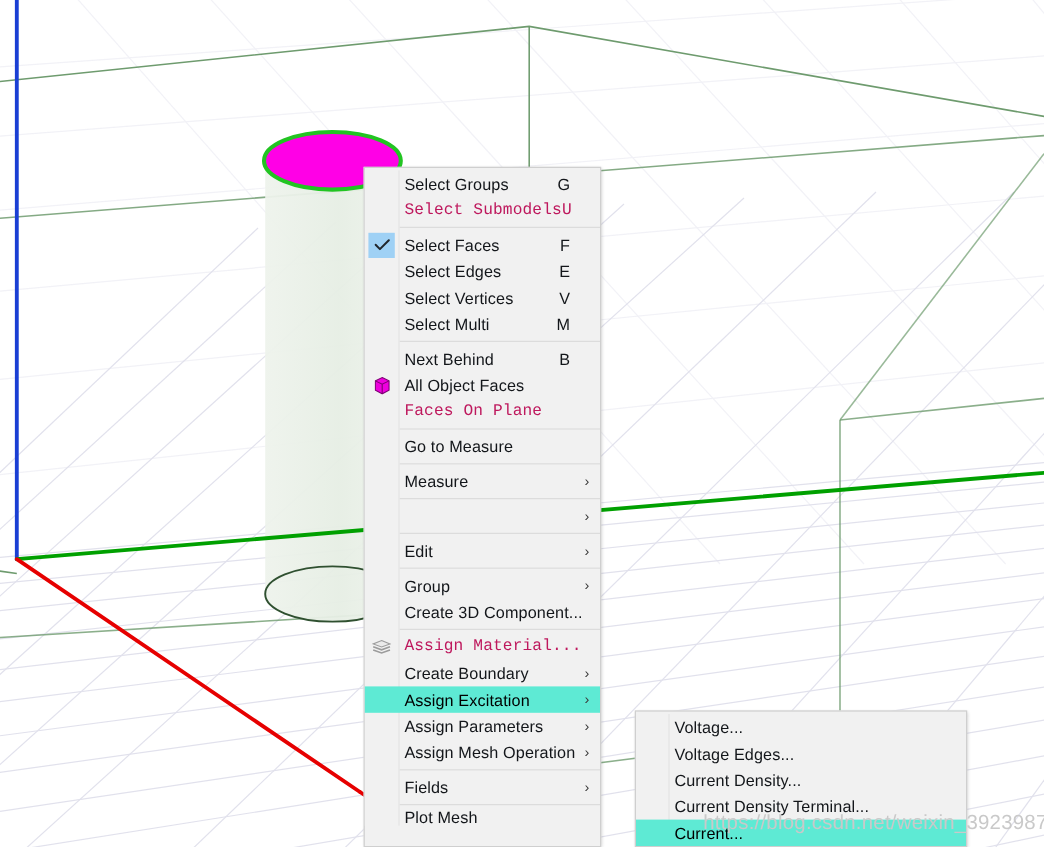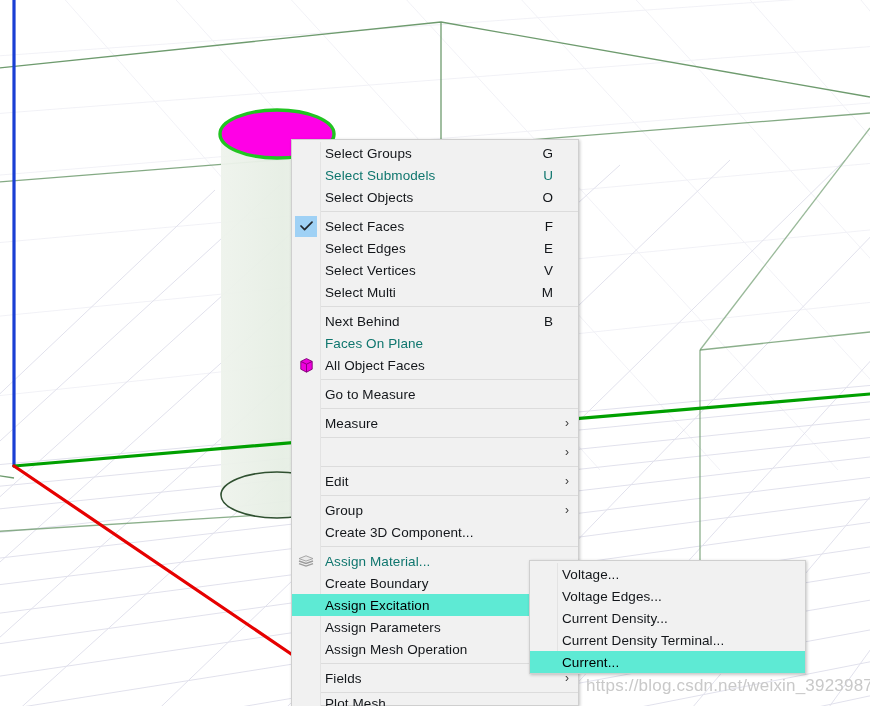--- a/index.html
+++ b/index.html
@@ -16,22 +16,22 @@
   .menu{
     position:absolute;
     background:#f1f1f1;
     border:1px solid #cfcfcf;
     box-shadow:1px 1px 3px rgba(0,0,0,.22);
     font-size:13.5px;
     color:#13161a;
     padding:2px 0 0 0;
     box-sizing:border-box;
   }
-  #main-menu{ left:291px; top:139px; width:288px; height:567px; }
-  #sub-menu  { left:529px; top:560px; width:277px; height:114px; }
+  #main-menu{ left:303px; top:139px; width:198px; height:567px; }
+  #sub-menu  { left:529px; top:592px; width:277px; height:114px; }
 
   .menu .body{position:relative;}
   
   .gutter{
     position:absolute;left:0;top:0;bottom:0;width:28px;
     background:#f1f1f1;border-right:1px solid #e3e3e3;
     pointer-events:none;
   }
   #sub-menu .gutter{width:27px;}
 
@@ -49,21 +49,21 @@
     display:flex;align-items:center;justify-content:center;
   }
   #sub-menu .item .ico{width:27px;min-width:27px;}
   .item .label{flex:1;padding-left:5px;letter-spacing:.1px;}
   .item .accel{padding-right:25px;color:#13161a;}
   .item .arrow{
     position:absolute;right:9px;top:0;height:22px;
     display:flex;align-items:center;color:#3b3b3b;font-size:12px;
   }
   .item.disabled .label,
-  .item.disabled .accel{color:#0f766e;}
+  .item.disabled .accel{color:#be185d;font-family:Liberation Mono, monospace;}
   .item.hl{background:#5eead4;}
   .item.hl .label,.item.hl .accel{color:#000;}
 
   .sep{height:1px;background:#dcdcdc;margin:3px 0 3px 28px;}
 
   
   .checkbox-hl{
     width:22px;height:21px;background:#9fd1f5;
     display:flex;align-items:center;justify-content:center;
     color:#21262b;font-size:13px;line-height:1;
@@ -197,25 +197,20 @@
         <div class="item">
           <div class="ico"></div>
           <div class="label">Select Groups</div>
           <div class="accel">G</div>
         </div>
         <div class="item disabled">
           <div class="ico"></div>
           <div class="label">Select Submodels</div>
           <div class="accel">U</div>
         </div>
-        <div class="item">
-          <div class="ico"></div>
-          <div class="label">Select Objects</div>
-          <div class="accel">O</div>
-        </div>
         <div class="sep"></div>
         <div class="item">
           <div class="ico">
             <div class="checkbox-hl">
               <svg width="13" height="10" viewBox="0 0 13 10">
                 <path d="M1 5 L4.6 8.6 L12 1.2" fill="none" stroke="#21262b" stroke-width="1.7" stroke-linecap="round" stroke-linejoin="round"></path>
               </svg>
             </div>
           </div>
           <div class="label">Select Faces</div>
@@ -235,33 +230,33 @@
           <div class="ico"></div>
           <div class="label">Select Multi</div>
           <div class="accel">M</div>
         </div>
         <div class="sep"></div>
         <div class="item">
           <div class="ico"></div>
           <div class="label">Next Behind</div>
           <div class="accel">B</div>
         </div>
-        <div class="item disabled">
-          <div class="ico"></div>
-          <div class="label">Faces On Plane</div>
-        </div>
         <div class="item">
           <div class="ico">
             <svg class="cube-ico" width="13" height="15" viewBox="0 0 13 15">
               <path d="M6.5 0.6 L12.2 3.4 L12.2 11.2 L6.5 14.2 L0.8 11.2 L0.8 3.4 Z" fill="#ee00dd" stroke="#7d0073" stroke-width="0.9"></path>
               <path d="M0.8 3.4 L6.5 6.2 L12.2 3.4" fill="none" stroke="#7d0073" stroke-width="0.9"></path>
               <path d="M6.5 6.2 L6.5 14.2" fill="none" stroke="#7d0073" stroke-width="0.9"></path>
             </svg>
           </div>
           <div class="label">All Object Faces</div>
+        </div>
+        <div class="item disabled">
+          <div class="ico"></div>
+          <div class="label">Faces On Plane</div>
         </div>
         <div class="sep"></div>
         <div class="item">
           <div class="ico"></div>
           <div class="label">Go to Measure</div>
         </div>
         <div class="sep"></div>
         <div class="item">
           <div class="ico"></div>
           <div class="label">Measure</div>

